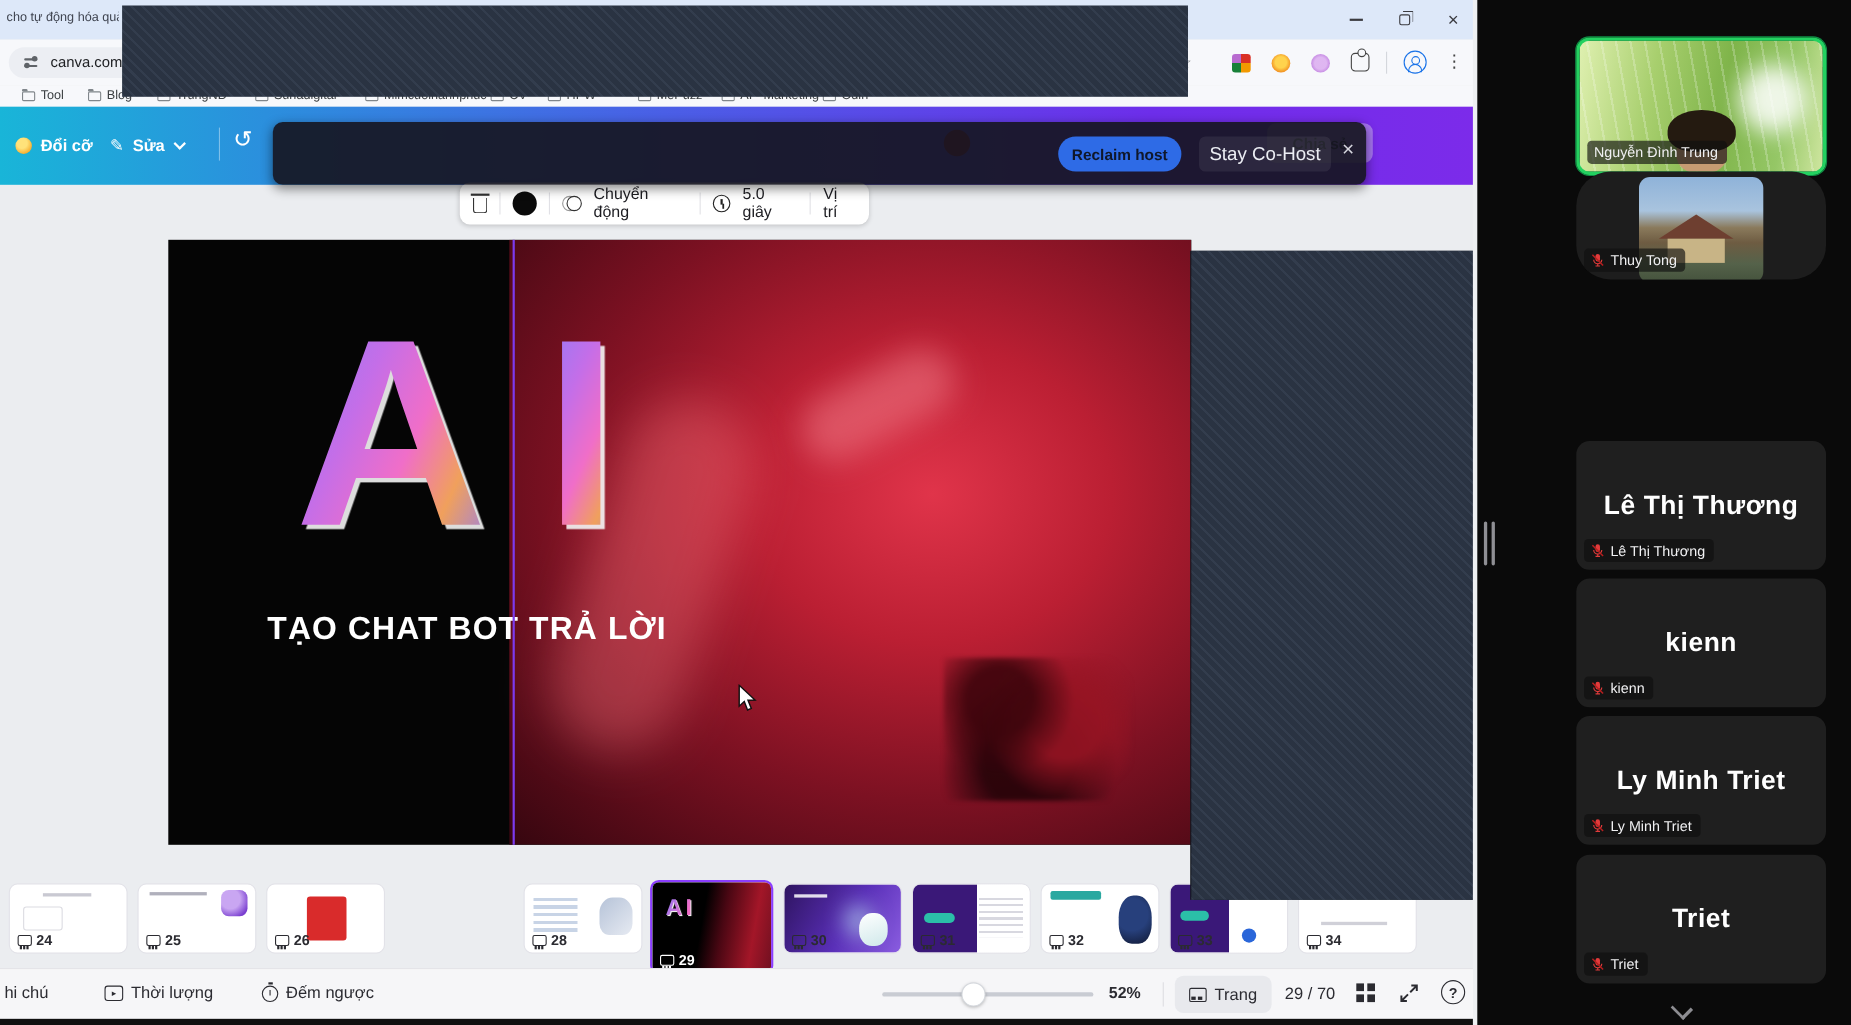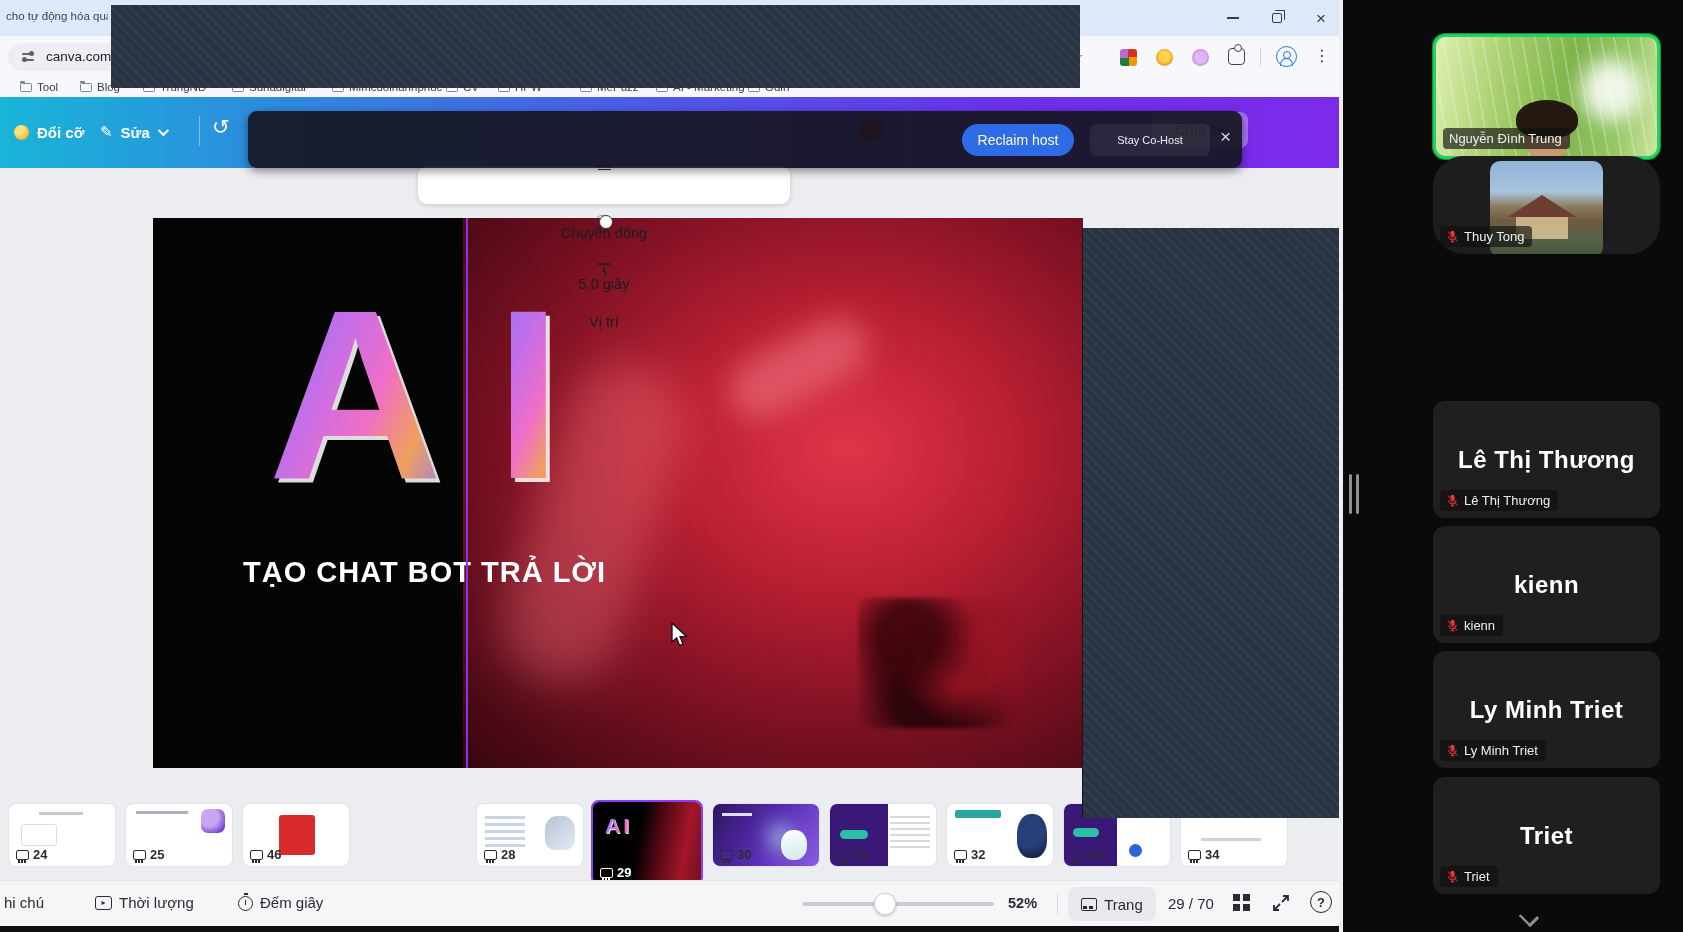--- a/index.html
+++ b/index.html
@@ -71,31 +71,31 @@
                   display:flex; align-items:center; justify-content:center; z-index:2; }
   .recdot { position:absolute; left:858px; top:118px; width:24px; height:24px; border-radius:50%;
             background:#8c1220; z-index:3; }
 
   
   .notif { position:absolute; left:248px; top:111px; width:994px; height:57px; border-radius:9px;
            background:rgba(22,22,33,0.92); z-index:40; box-shadow:0 3px 10px rgba(0,0,0,0.45);
            display:flex; align-items:center; }
   .notif-msg { position:absolute; left:18px; top:8px; width:692px; font-size:13.8px; line-height:1.5; color:#f2f2f6; }
   .notif-reclaim { position:absolute; left:714px; top:13px; width:112px; height:32px; border-radius:17px;
-                   background:#2e6be6; color:#fef9c3; font-weight:normal; font-size:14px;
+                   background:#2e6be6; color:#0f172a; font-weight:bold; font-size:14px;
                    display:flex; align-items:center; justify-content:center; }
   .notif-stay { position:absolute; left:842px; top:13px; width:120px; height:32px; border-radius:6px;
-                background:rgba(255,255,255,0.07); color:#eceef4; font-size:11px;
+                background:rgba(255,255,255,0.07); color:#eceef4; font-size:17px;
                 display:flex; align-items:center; justify-content:center; }
   .notif-close { position:absolute; left:972px; top:15px; font-size:19px; color:#d6d6de; }
 
   
   .el-toolbar { position:absolute; left:418px; top:166px; width:372px; height:38px; background:#fff;
                 border-radius:9px; box-shadow:0 1px 5px rgba(0,0,0,0.18); z-index:20;
-                display:flex; align-items:center; padding:0 12px; gap:11px; color:#1c1c21; font-size:14.5px;flex-direction:column; }
+                display:flex; align-items:center; padding:0 12px; gap:11px; color:#1c1c21; font-size:14.5px; }
   .vdiv { width:1px; height:20px; background:#e1e1e6; }
   .trash { width:13px; height:14px; border:1.6px solid #333; border-top:none; border-radius:0 0 3px 3px; position:relative; margin-top:3px; }
   .trash::before { content:""; position:absolute; left:-3.5px; top:-4px; width:17px; height:2px; background:#333; }
   .swatch { width:22px; height:22px; border-radius:50%; background:#0a0a0a; }
   .motion { width:18px; height:16px; position:relative; }
   .motion::before, .motion::after { content:""; position:absolute; width:12px; height:12px; border:1.6px solid #333; border-radius:50%; top:1px; }
   .motion::before { left:0; opacity:.5; } .motion::after { left:4px; background:#fff; }
   .clock { width:16px; height:16px; border:1.7px solid #222; border-radius:50%; position:relative; }
   .clock::after { content:""; position:absolute; left:6px; top:2.5px; width:1.7px; height:5px; background:#222; box-shadow:1.5px 4px 0 -0.2px #222; }
   .tool-label { font-weight:500; }
@@ -370,21 +370,21 @@
           <div class="thumb t25"></div>
           <div class="pagechip">
             <span class="pageicon"></span>
             <span class="pagenum">25</span>
           </div>
         </div>
       <div class="card c26">
           <div class="thumb t26"></div>
           <div class="pagechip">
             <span class="pageicon"></span>
-            <span class="pagenum">46</span>
+            <span class="pagenum">26</span>
           </div>
         </div>
       <div class="card c28">
           <div class="thumb t28"></div>
           <div class="pagechip">
             <span class="pageicon"></span>
             <span class="pagenum">28</span>
           </div>
         </div>
       <div class="card c29 selected">
@@ -436,21 +436,21 @@
     <div class="footer">
       <div class="f-item" style="left:4px">
           <span>hi chú</span>
         </div>
       <div class="f-item" style="left:95px">
           <span class="playbox">▸</span>
           <span>Thời lượng</span>
         </div>
       <div class="f-item" style="left:238px">
           <span class="stopwatch"></span>
-          <span>Đếm giây</span>
+          <span>Đếm ngược</span>
         </div>
       <div class="slider-track">
           <div class="slider-thumb" style="left:72px"></div>
         </div>
       <div class="zoompct">52%</div>
       <div class="fdiv"></div>
       <div class="trang-btn">
           <span class="monitor"></span>
           <span>Trang</span>
         </div>

